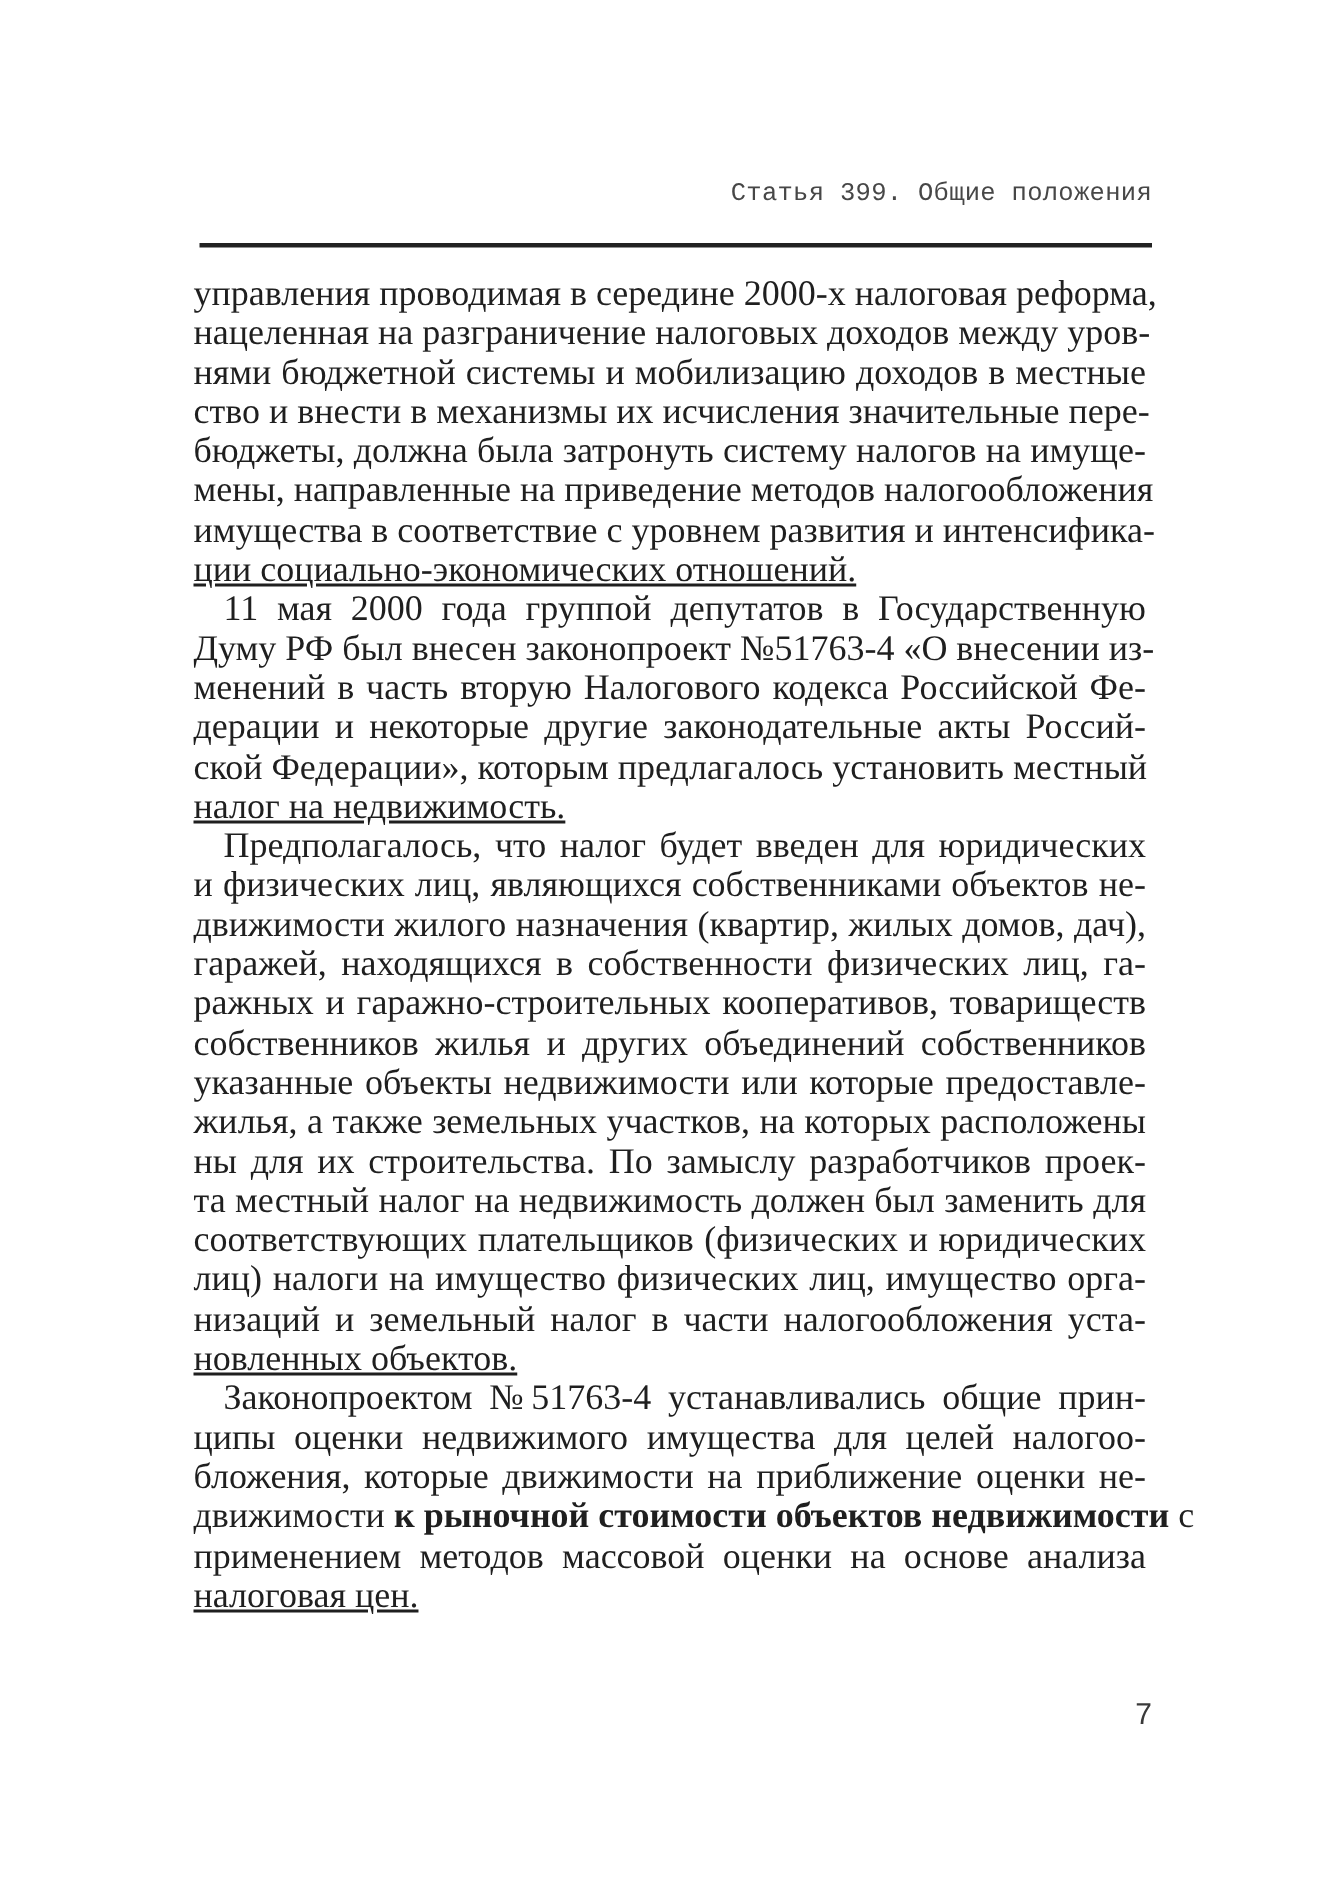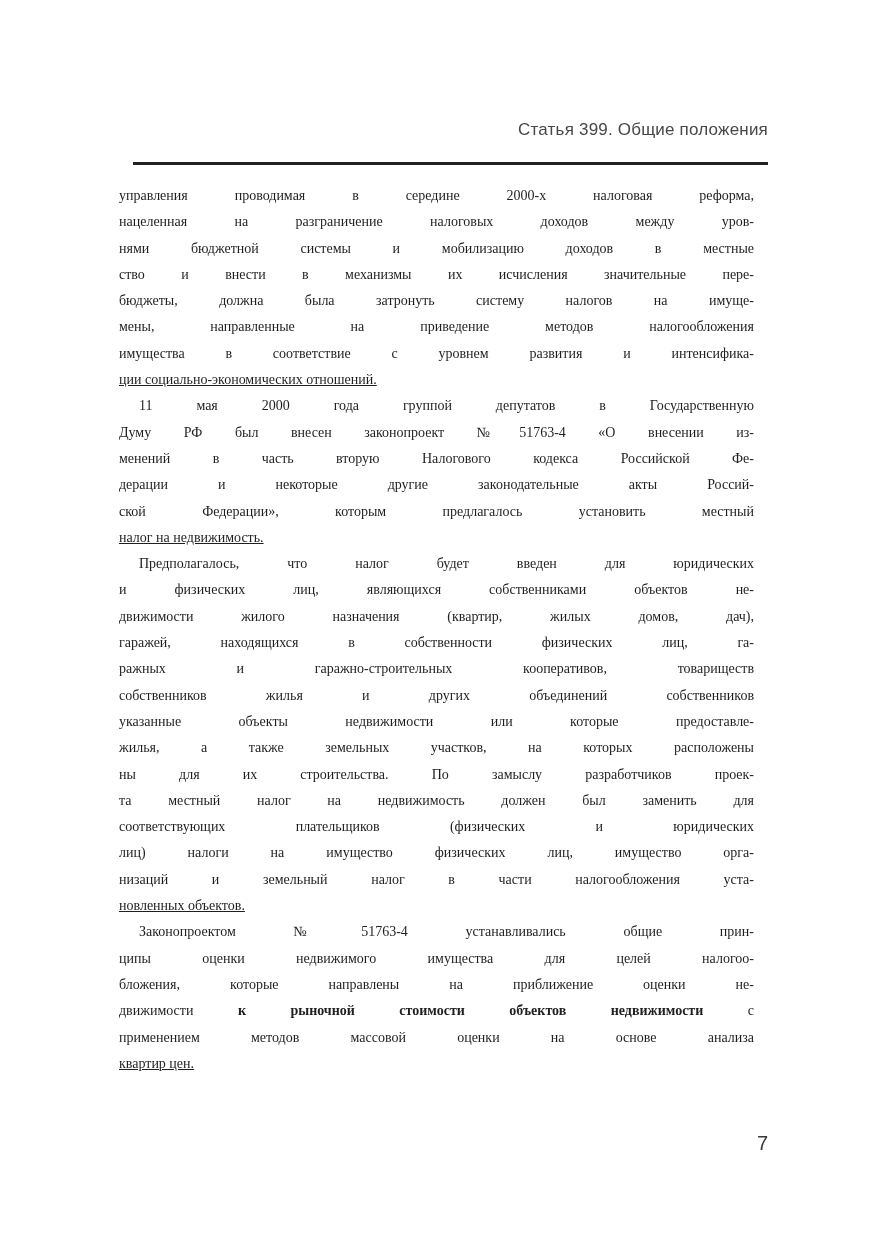--- a/index.html
+++ b/index.html
@@ -21,41 +21,41 @@
     height: 1258px;
     background: var(--background);
     overflow: hidden;
   }
   .running-header {
     position: absolute;
     top: 119px;
     left: 133px;
     width: 635px;
     text-align: right;
-    font-family: Liberation Sans, sans-serif;
+    font-family: Liberation Mono, monospace;
     font-size: 17px;
     line-height: 22px;
     color: var(--header-text);
     letter-spacing: 0.2px;
   }
   .header-rule {
     position: absolute;
     top: 162px;
     left: 133px;
     width: 635px;
     height: 3px;
     background: var(--rule);
   }
   .page-body {
     position: absolute;
     top: 183px;
-    left: 119px;
+    left: 129px;
     width: 635px;
     color: var(--text);
-    font-size: 14px;
+    font-size: 24px;
   }
   .paragraph { width: 635px; }
   .line {
     height: 26.3px;
     line-height: 26.3px;
     white-space: nowrap;
     text-align: justify;
     text-align-last: justify;
     text-justify: inter-word;
   }
@@ -111,20 +111,20 @@
         <div class="line"><span>ны для их строительства. По замыслу разработчиков проек-</span></div>
         <div class="line"><span>та местный налог на недвижимость должен был заменить для</span></div>
         <div class="line"><span>соответствующих плательщиков (физических и юридических</span></div>
         <div class="line"><span>лиц) налоги на имущество физических лиц, имущество орга-</span></div>
         <div class="line"><span>низаций и земельный налог в части налогообложения уста-</span></div>
         <div class="line end"><span>новленных объектов.</span></div>
       </div>
       <div class="paragraph">
         <div class="line indent"><span>Законопроектом №51763-4 устанавливались общие прин-</span></div>
         <div class="line"><span>ципы оценки недвижимого имущества для целей налогоо-</span></div>
-        <div class="line"><span>бложения, которые направлены на приближение оценки не-</span></div>
+        <div class="line"><span>бложения, которые движимости на приближение оценки не-</span></div>
         <div class="line"><span>движимости </span><span class="bold">к рыночной стоимости объектов недвижимости</span><span> с</span></div>
         <div class="line"><span>применением методов массовой оценки на основе анализа</span></div>
-        <div class="line end"><span>квартир цен.</span></div>
+        <div class="line end"><span>налоговая цен.</span></div>
       </div>
     </div>
   <div class="page-number">7</div>
 </div>
 
 </body></html>

